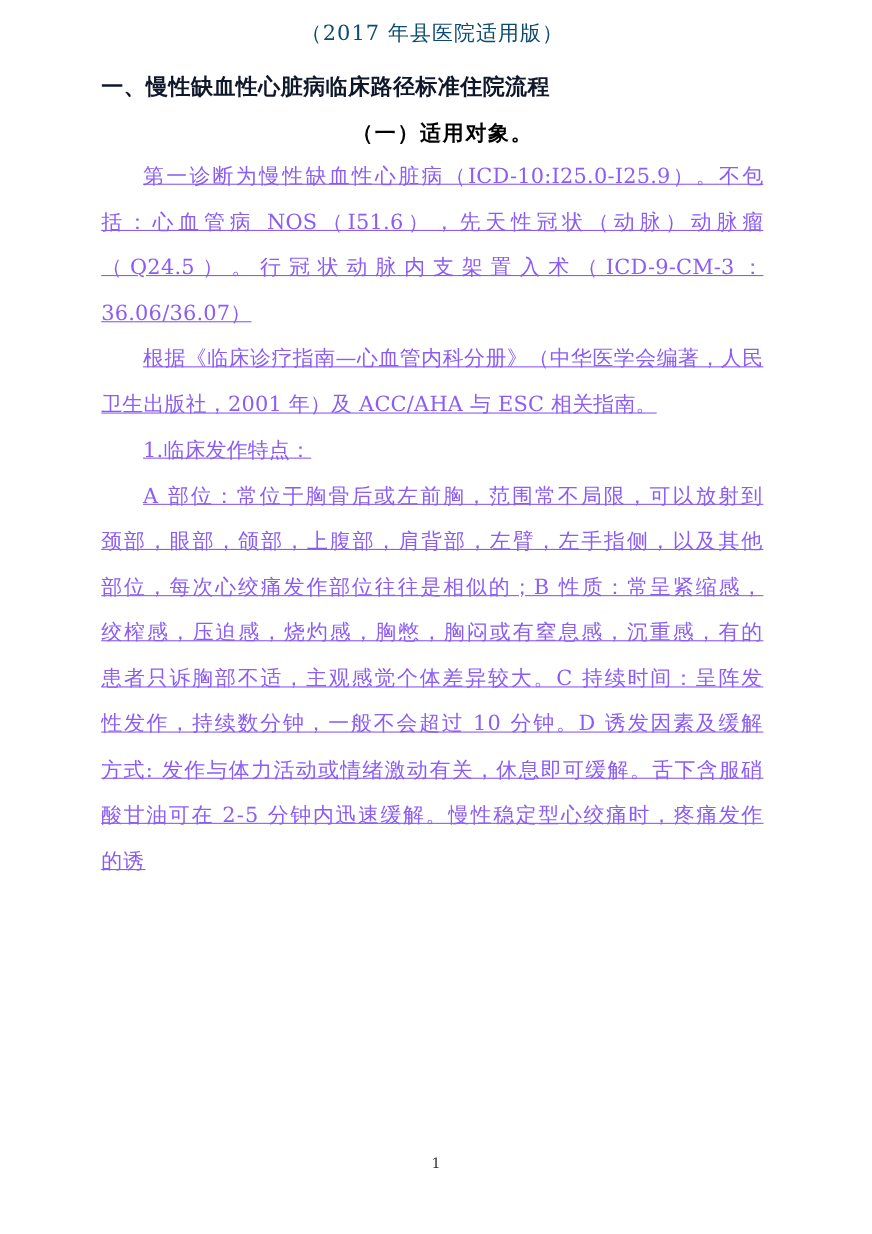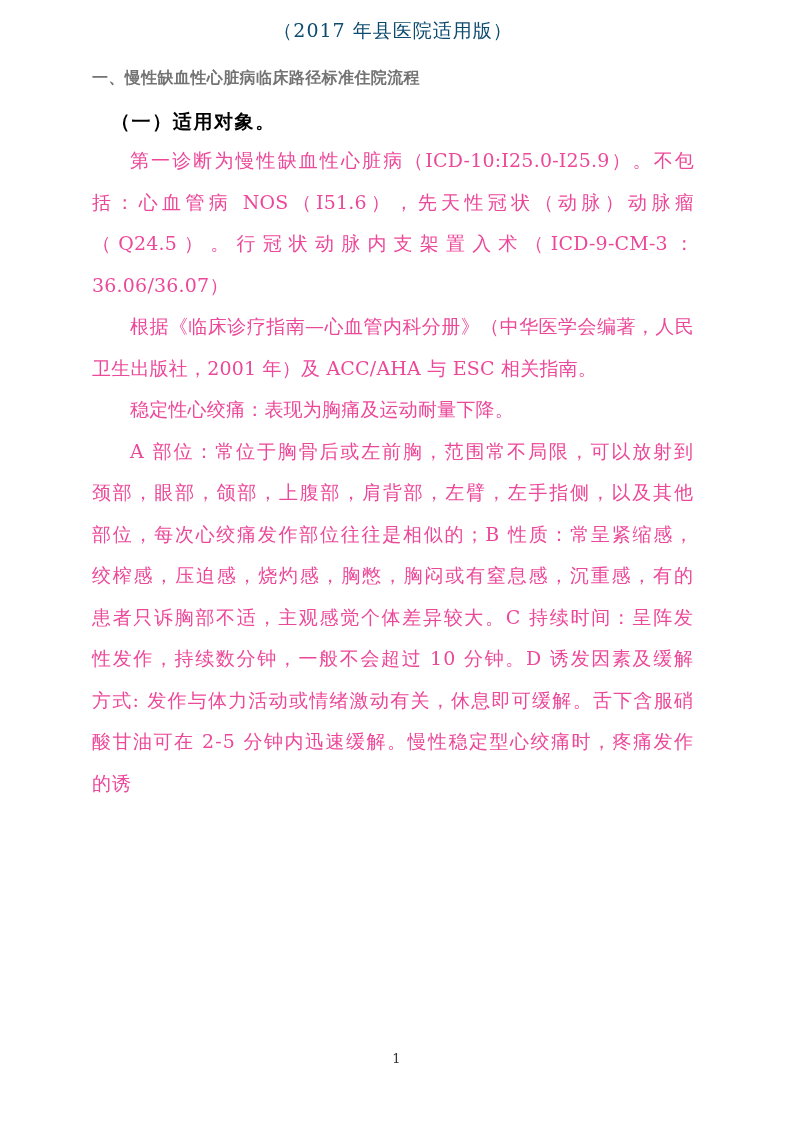--- a/index.html
+++ b/index.html
@@ -44,48 +44,50 @@
     font-size: 19px;
     line-height: 28px;
     letter-spacing: 1px;
     color: #0c4a6e;
   }
 
   
   .h-level1 {
     margin: 0;
     padding-top: 18px;
-    font-family: Liberation Mono, monospace;
+    font-family: Liberation Sans, sans-serif;
     font-weight: bold;
-    font-size: 16px;
+    font-size: 20px;
     line-height: 34px;
     letter-spacing: 0.4px;
-    color: #737373;
+    color: #0f172a;
   }
   .h-level2 {
     margin: 0;
     padding-top: 6px;
     padding-left: 19px;
     font-family: "DejaVu Serif", "Liberation Serif", serif;
     font-weight: bold;
     font-size: 19px;
     line-height: 38px;
     letter-spacing: 1.6px;
     color: #000000;
+    text-align: center;
   }
 
   
   .para {
     margin: 0;
     font-size: 19px;
     line-height: 41.5px;
     letter-spacing: 0.2px;
     text-align: justify;
     text-justify: inter-ideograph;
-    color: #ec4899;
+    color: #8b5cf6;
+    text-decoration: underline;
   }
   .para.indent {
     text-indent: 38px;
   }
   .para.spaced {
     letter-spacing: 1.1px;
   }
 
   
   .page-number {
@@ -112,22 +114,22 @@
 
     <h2 class="h-level1">一、慢性缺血性心脏病临床路径标准住院流程</h2>
 
     <h3 class="h-level2">（一）适用对象。</h3>
 
     <p class="para indent">第一诊断为慢性缺血性心脏病（ICD-10:I25.0-I25.9）。不包括：心血管病 NOS（I51.6），先天性冠状（动脉）动脉瘤（Q24.5）。行冠状动脉内支架置入术（ICD-9-CM-3：36.06/36.07）</p>
 
 
     <p class="para indent">根据《临床诊疗指南—心血管内科分册》（中华医学会编著，人民卫生出版社，2001 年）及 ACC/AHA 与 ESC 相关指南。</p>
 
+    <p class="para indent">1.临床发作特点：</p>
 
-    <p class="para indent">稳定性心绞痛：表现为胸痛及运动耐量下降。</p>
 
     <p class="para indent spaced">A 部位：常位于胸骨后或左前胸，范围常不局限，可以放射到颈部，眼部，颌部，上腹部，肩背部，左臂，左手指侧，以及其他部位，每次心绞痛发作部位往往是相似的；B 性质：常呈紧缩感，绞榨感，压迫感，烧灼感，胸憋，胸闷或有窒息感，沉重感，有的患者只诉胸部不适，主观感觉个体差异较大。C 持续时间：呈阵发性发作，持续数分钟，一般不会超过 10 分钟。D 诱发因素及缓解方式: 发作与体力活动或情绪激动有关，休息即可缓解。舌下含服硝酸甘油可在 2-5 分钟内迅速缓解。慢性稳定型心绞痛时，疼痛发作的诱</p>
 
   </div>
 
   <div class="page-number">1</div>
 
 </div>
 
 </body></html>

